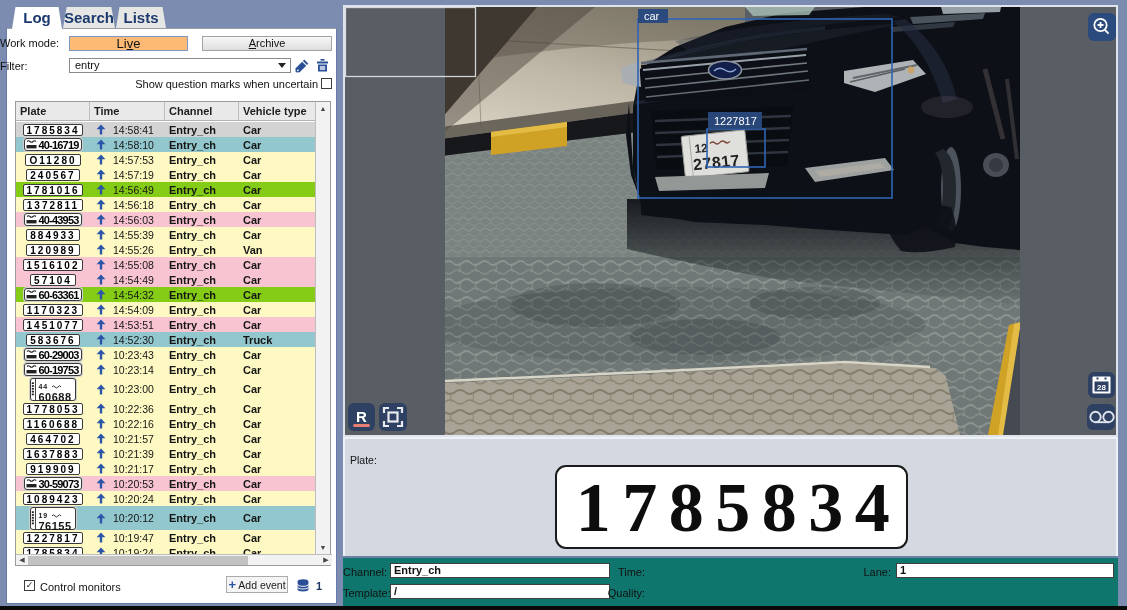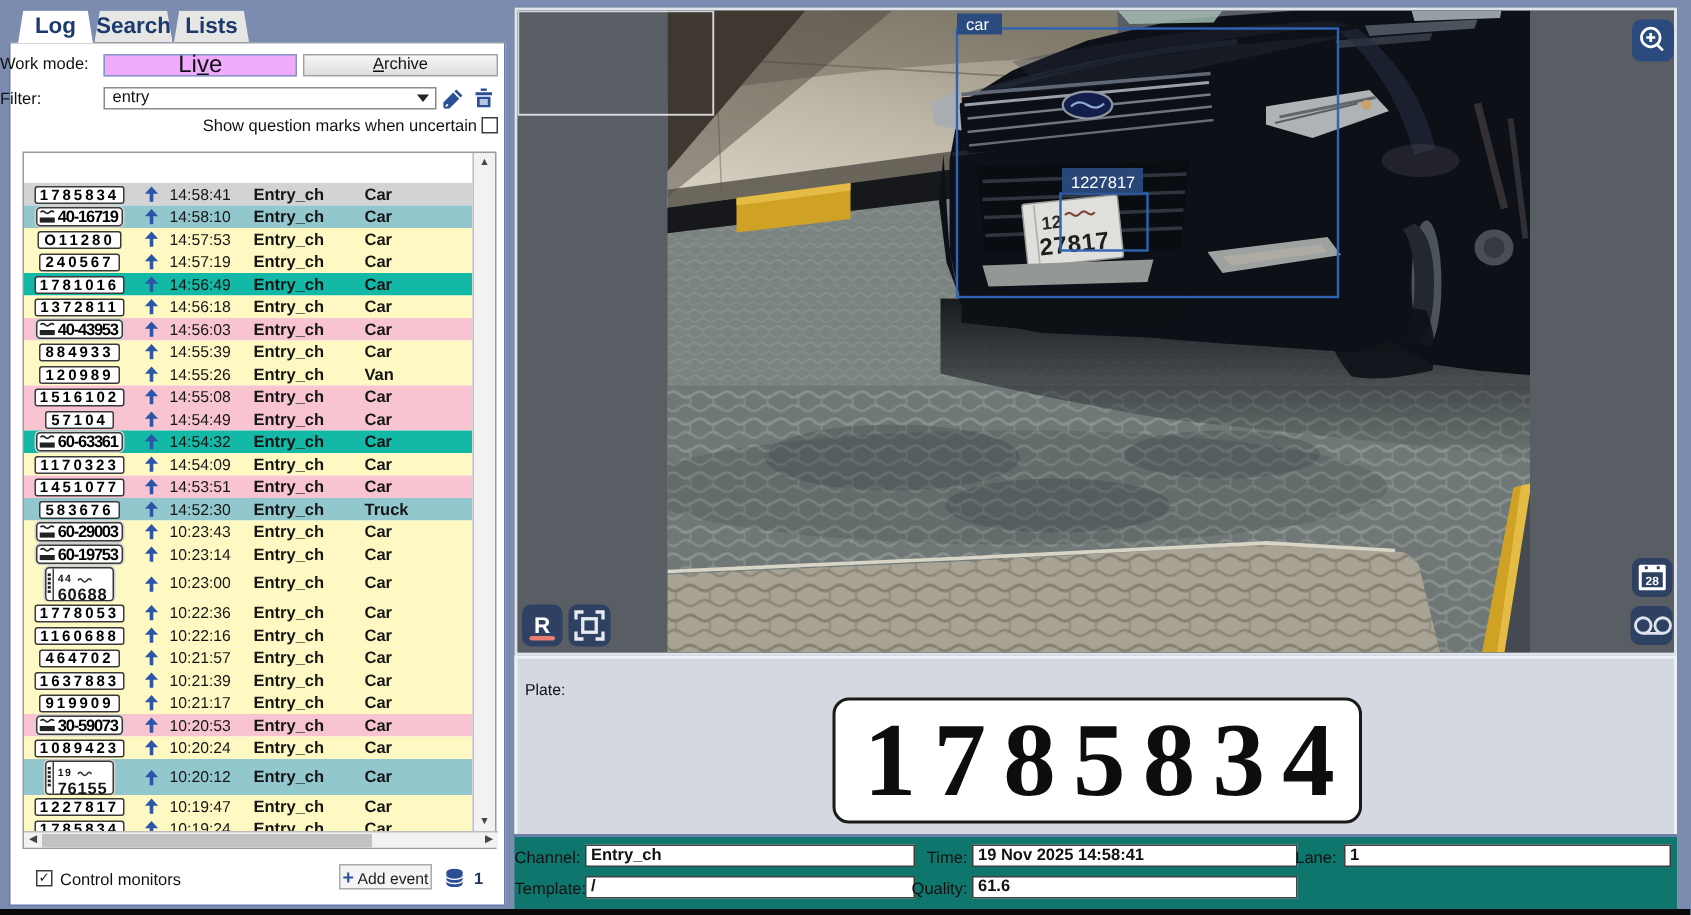--- a/index.html
+++ b/index.html
@@ -5,34 +5,34 @@
 body{background:#7b8cb0;font-family:"Liberation Sans",sans-serif;position:relative}
 .abs{position:absolute}
 
 #lp{position:absolute;left:6px;top:28px;width:331px;height:576px;background:#fff;border:1px solid #677aa9;border-top:1px solid #9aa0a8}
 .tab{position:absolute;top:7px;height:21px;font-weight:bold;font-size:15px;color:#1c3a6e;text-align:center;line-height:21px;clip-path:polygon(7% 0,93% 0,100% 100%,0 100%)}
 #tabLog{left:12px;width:50px;background:#fff;height:22px;z-index:3}
 #tabSearch{left:63px;width:52px;background:#e6e6e4}
 #tabLists{left:116px;width:50px;background:#e6e6e4}
 .lbl{position:absolute;font-size:11px;color:#111}
 #wm{left:0px;top:37px;width:62px;text-align:left;white-space:nowrap}
-#btnLive{position:absolute;left:69px;top:36px;width:129px;height:15px;background:#f0abfc;border:1px solid #8097c5;font-size:16px;color:#111;text-align:center;line-height:13px}
+#btnLive{position:absolute;left:69px;top:36px;width:119px;height:15px;background:#fdba74;border:1px solid #8097c5;font-size:13px;color:#111;text-align:center;line-height:13px}
 #btnArch{position:absolute;left:202px;top:36px;width:130px;height:15px;background:linear-gradient(#f7f7f7,#dedede);border:1px solid #a3a3a3;font-size:11px;color:#111;text-align:center;line-height:13px}
 #flt{left:0px;top:60px;width:62px;text-align:left;white-space:nowrap}
 #combo{position:absolute;left:69px;top:58px;width:222px;height:15px;background:#fff;border:1px solid #8a8a8a;font-size:11px;color:#111;line-height:13px;padding-left:5px}
 #combo .da{position:absolute;right:4px;top:4px;width:0;height:0;border-left:4px solid transparent;border-right:4px solid transparent;border-top:5px solid #222}
 #sqm{left:120px;top:78px;width:198px;text-align:right}
 #sqcb{position:absolute;left:321px;top:78px;width:11px;height:11px;background:#fff;border:1.6px solid #3c3c3c}
 
 #tbl{position:absolute;left:15px;top:101px;width:316px;height:465px;border:1px solid #9a9a9a;background:#fff}
 #thead{position:absolute;left:0;top:0;width:299px;height:19px;background:#e9e9e9;border-bottom:1px solid #b2b2b2}
 #thead span{position:absolute;top:0;height:19px;line-height:19px;font-size:11px;font-weight:bold;color:#1d1d1d;border-right:1px solid #bdbdbd;padding-left:4px}
 #tbody{position:absolute;left:0;top:20px;width:299px;height:432px;overflow:hidden}
 .trow{position:absolute;left:0;width:299px;background:#fef9c3}
-.rsel{background:#d3d3d3}.rteal{background:#92c7ce}.rgrn{background:#14b8a6}.rpink{background:#f9c4d1}
+.rsel{background:#d3d3d3}.rteal{background:#92c7ce}.rgrn{background:#84cc16}.rpink{background:#f9c4d1}
 .trow>span{position:absolute;font-size:11px;font-weight:bold;color:#151515}
 .c1{left:0;width:74px;text-align:center;top:0;height:100%;display:inline-flex;align-items:center;justify-content:center}
 .c2{left:80px;top:0;height:100%;display:inline-flex;align-items:center}
 .c2 .up{margin-right:7px}
 .tt{position:static;font-size:10.5px;font-weight:normal}
 .c3{left:153px;top:0;height:100%;display:inline-flex;align-items:center}
 .c4{left:227px;top:0;height:100%;display:inline-flex;align-items:center}
 
 .pp{display:inline-block;background:#fff;border:1px solid #3a3a3a;border-radius:2px;padding:0 3px;font-size:10px;font-weight:bold;letter-spacing:2px;color:#000;line-height:11px;height:12px;white-space:nowrap}
 .pk{display:inline-flex;background:#fff;border:1px solid #3a3a3a;border-radius:3px;box-shadow:0 0 0 1px #cfcfcf;padding:0 2px 0 1px;height:13px;white-space:nowrap;max-width:73px}
@@ -84,20 +84,26 @@
 </svg>
 <svg class="abs" style="left:316px;top:58px" width="13" height="14" viewBox="0 0 13 14">
  <rect x="1" y="3.5" width="11" height="2" fill="#2a4f96"></rect>
  <rect x="4.5" y="1" width="4" height="1.6" fill="#2a4f96"></rect>
  <rect x="2" y="6.5" width="9" height="7" fill="#2a4f96"></rect>
  <rect x="3.8" y="8" width="5.4" height="4" fill="#b9c6e2"></rect>
 </svg>
 <div class="lbl" id="sqm">Show question marks when uncertain</div>
 <div id="sqcb"></div>
 <div id="tbl">
+ <div id="thead">
+  <span style="left:0;width:74px">Plate</span>
+  <span style="left:74px;width:75px">Time</span>
+  <span style="left:149px;width:74px">Channel</span>
+  <span style="left:223px;width:76px;border-right:none">Vehicle type</span>
+ </div>
  <div id="tbody">
 <div class="trow rsel" style="top:0px;height:15px">
         <span class="c1">
           <span class="pp">1785834</span>
         </span>
         <span class="c2">
           <svg class="up" width="10" height="11" viewBox="0 0 10 11">
             <path d="M5,10.5 L5,3" stroke="#2a55a8" stroke-width="2.4" fill="none"></path>
             <path d="M0.6,5.2 L5,0.4 L9.4,5.2 Z" fill="#2a55a8"></path>
           </svg>
@@ -742,21 +748,19 @@
 </svg>
   </div>
 <div id="platePanel">
  <div id="plabel">Plate:</div>
  <div id="bigplate"><span>1785834</span></div>
 </div>
 <div id="bottomBar">
  <div class="fl" style="left:0px;top:8px;width:44px">Channel:</div>
  <div class="fb" style="left:47px;top:5px;width:220px">Entry_ch</div>
  <div class="fl" style="left:258px;top:8px;width:44px">Time:</div>
- <div class="fb" style="left:305px;top:5px;width:217px">19 Nov 2025 14:58:41</div>
  <div class="fl" style="left:504px;top:8px;width:44px">Lane:</div>
  <div class="fb" style="left:553px;top:5px;width:218px">1</div>
  <div class="fl" style="left:0px;top:29px;width:44px">Template:</div>
  <div class="fb" style="left:47px;top:26px;width:220px">/</div>
  <div class="fl" style="left:258px;top:29px;width:44px">Quality:</div>
- <div class="fb" style="left:305px;top:26px;width:217px">61.6</div>
 </div>
 <div id="blackband"></div>
 
 </body></html>

